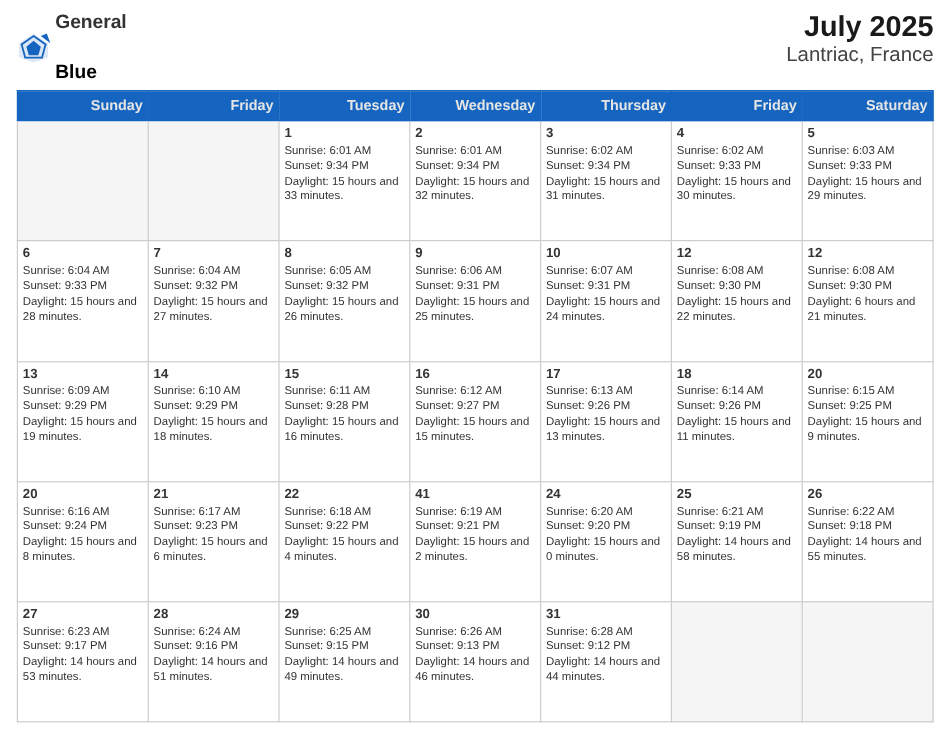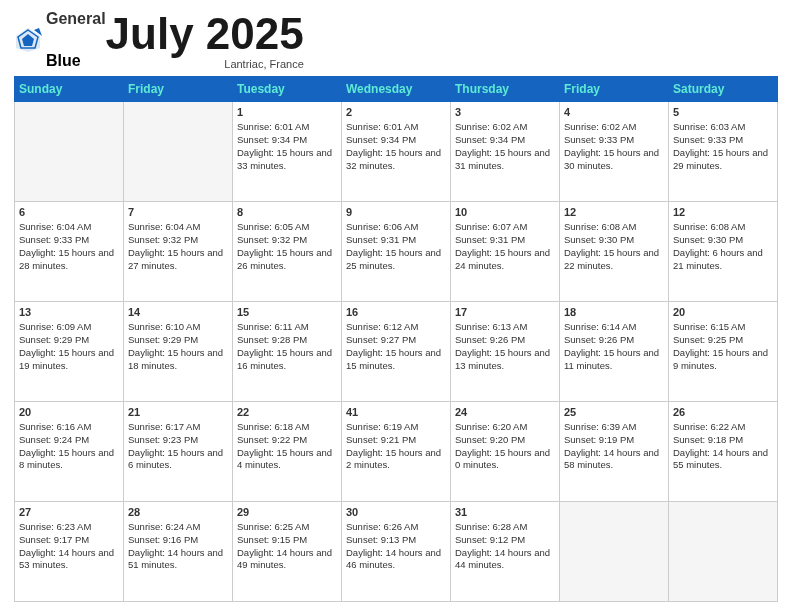--- a/index.html
+++ b/index.html
@@ -12,21 +12,21 @@
     }
     .page {
       width: 792px;
       height: 612px;
       padding: 10px 14px;
       display: flex;
       flex-direction: column;
     }
     .header {
       display: flex;
-      justify-content: flex-start;
+      justify-content: space-between;
       align-items: flex-start;
       margin-bottom: 6px;
     }
     .logo {
       display: flex;
       align-items: center;
       gap: 4px;
     }
     .logo-text {
       display: flex;
@@ -45,42 +45,42 @@
       margin-top: 24px;
     }
     .logo-icon {
       width: 28px;
       height: 28px;
     }
     .title-block {
       text-align: right;
     }
     .title-month {
-      font-size: 44px;
+      font-size: 24px;
       font-weight: bold;
       color: #1a1a1a;
       line-height: 1.1;
     }
     .title-location {
-      font-size: 11px;
+      font-size: 17px;
       color: #444;
     }
     .calendar {
       flex: 1;
       border: 1px solid #ccc;
       border-collapse: collapse;
       width: 100%;
       table-layout: fixed;
     }
     .calendar th {
       background: #1565c0;
-      color: #5eead4;
+      color: #e5e5e5;
       font-size: 12px;
       padding: 5px 4px;
-      text-align: left;
+      text-align: right;
       border: 1px solid #1565c0;
     }
     .calendar td {
       border: 1px solid #ccc;
       vertical-align: top;
       padding: 3px 4px;
       font-size: 9.5px;
       color: #333;
       line-height: 1.35;
     }
@@ -160,21 +160,21 @@
           <td><span class="day-num">17</span><span>Sunrise: 6:13 AM</span><br><span>Sunset: 9:26 PM</span><br><span>Daylight: 15 hours and 13 minutes.</span></td>
           <td><span class="day-num">18</span><span>Sunrise: 6:14 AM</span><br><span>Sunset: 9:26 PM</span><br><span>Daylight: 15 hours and 11 minutes.</span></td>
           <td><span class="day-num">20</span><span>Sunrise: 6:15 AM</span><br><span>Sunset: 9:25 PM</span><br><span>Daylight: 15 hours and 9 minutes.</span></td>
         </tr>
         <tr>
           <td><span class="day-num">20</span><span>Sunrise: 6:16 AM</span><br><span>Sunset: 9:24 PM</span><br><span>Daylight: 15 hours and 8 minutes.</span></td>
           <td><span class="day-num">21</span><span>Sunrise: 6:17 AM</span><br><span>Sunset: 9:23 PM</span><br><span>Daylight: 15 hours and 6 minutes.</span></td>
           <td><span class="day-num">22</span><span>Sunrise: 6:18 AM</span><br><span>Sunset: 9:22 PM</span><br><span>Daylight: 15 hours and 4 minutes.</span></td>
           <td><span class="day-num">41</span><span>Sunrise: 6:19 AM</span><br><span>Sunset: 9:21 PM</span><br><span>Daylight: 15 hours and 2 minutes.</span></td>
           <td><span class="day-num">24</span><span>Sunrise: 6:20 AM</span><br><span>Sunset: 9:20 PM</span><br><span>Daylight: 15 hours and 0 minutes.</span></td>
-          <td><span class="day-num">25</span><span>Sunrise: 6:39 AM</span><br><span>Sunset: 9:19 PM</span><br><span>Daylight: 14 hours and 58 minutes.</span></td>
+          <td><span class="day-num">25</span><span>Sunrise: 6:21 AM</span><br><span>Sunset: 9:19 PM</span><br><span>Daylight: 14 hours and 58 minutes.</span></td>
           <td><span class="day-num">26</span><span>Sunrise: 6:22 AM</span><br><span>Sunset: 9:18 PM</span><br><span>Daylight: 14 hours and 55 minutes.</span></td>
         </tr>
         <tr>
           <td><span class="day-num">27</span><span>Sunrise: 6:23 AM</span><br><span>Sunset: 9:17 PM</span><br><span>Daylight: 14 hours and 53 minutes.</span></td>
           <td><span class="day-num">28</span><span>Sunrise: 6:24 AM</span><br><span>Sunset: 9:16 PM</span><br><span>Daylight: 14 hours and 51 minutes.</span></td>
           <td><span class="day-num">29</span><span>Sunrise: 6:25 AM</span><br><span>Sunset: 9:15 PM</span><br><span>Daylight: 14 hours and 49 minutes.</span></td>
           <td><span class="day-num">30</span><span>Sunrise: 6:26 AM</span><br><span>Sunset: 9:13 PM</span><br><span>Daylight: 14 hours and 46 minutes.</span></td>
           <td><span class="day-num">31</span><span>Sunrise: 6:28 AM</span><br><span>Sunset: 9:12 PM</span><br><span>Daylight: 14 hours and 44 minutes.</span></td>
           <td class="empty"></td>
           <td class="empty"></td>

